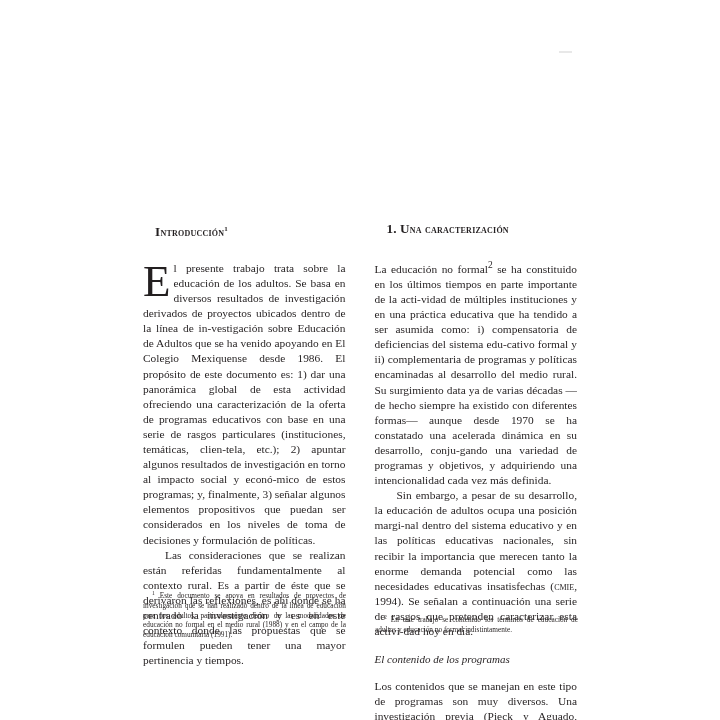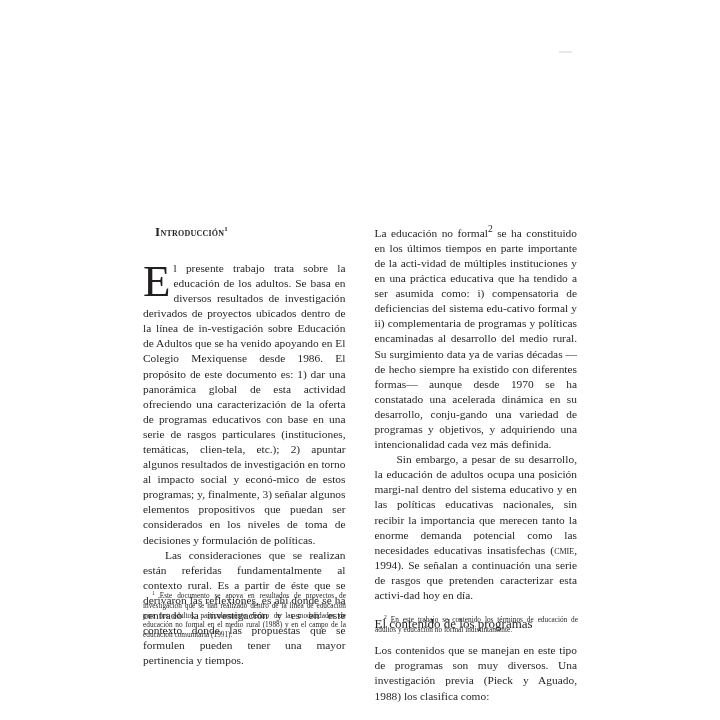--- a/index.html
+++ b/index.html
@@ -92,22 +92,23 @@
     float: left;
     font-size: 45px;
     line-height: 36px;
     padding: 1px 3px 0 0;
     margin-top: 1px;
     font-family: "Liberation Serif", "DejaVu Serif", serif;
   }
 
   .subhead-it {
     margin: 13px 0 12px 0;
-    font-size: 13px;
+    font-size: 11px;
     line-height: 15.1px;
+    font-style: italic;
   }
 
   .smallcaps-cite {
     font-variant: small-caps;
     text-transform: lowercase;
   }
 
   .footnote-wrap {
     position: absolute;
     width: 203px;
@@ -143,20 +144,21 @@
       <h2 class="col-head"><span class="cap">I</span><span>ntroducción</span><sup>1</sup></h2>
 
       <p class="body dropcap-para"><span class="dropcap">E</span><span>l presente trabajo trata sobre la educación de los adultos. Se basa en diversos resultados de investigación derivados de proyectos ubicados dentro de la línea de in-vestigación sobre Educación de Adultos que se ha venido apoyando en El Colegio Mexiquense desde 1986. El propósito de este documento es: 1) dar una panorámica global de esta actividad ofreciendo una caracterización de la oferta de programas educativos con base en una serie de rasgos particulares (instituciones, temáticas, clien-tela, etc.); 2) apuntar algunos resultados de investigación en torno al impacto social y econó-mico de estos programas; y, finalmente, 3) señalar algunos elementos propositivos que puedan ser considerados en los niveles de toma de decisiones y formulación de políticas.</span></p>
 
       <p class="body indent">Las consideraciones que se realizan están referidas fundamentalmente al contexto rural. Es a partir de éste que se derivaron las reflexiones, es ahí donde se ha centrado la investigación y es en este contexto donde las propuestas que se formulen pueden tener una mayor pertinencia y tiempos.</p>
 
     </div>
 
     <div class="col">
 
+      <h2 class="col-head"><span class="num">1.</span>&nbsp;<span class="cap">U</span><span>na</span>&nbsp;<span>caracterización</span></h2>
 
       <p class="body"><span>La educación no formal</span><sup>2</sup><span> se ha constituido en los últimos tiempos en parte importante de la acti-vidad de múltiples instituciones y en una práctica educativa que ha tendido a ser asumida como: i) compensatoria de deficiencias del sistema edu-cativo formal y ii) complementaria de programas y políticas encaminadas al desarrollo del medio rural. Su surgimiento data ya de varias décadas —de hecho siempre ha existido con diferentes formas— aunque desde 1970 se ha constatado una acelerada dinámica en su desarrollo, conju-gando una variedad de programas y objetivos, y adquiriendo una intencionalidad cada vez más definida.</span></p>
 
       <p class="body indent"><span>Sin embargo, a pesar de su desarrollo, la educación de adultos ocupa una posición margi-nal dentro del sistema educativo y en las políticas educativas nacionales, sin recibir la importancia que merecen tanto la enorme demanda potencial como las necesidades educativas insatisfechas (</span><span class="smallcaps-cite">cmie</span><span>, 1994). Se señalan a continuación una serie de rasgos que pretenden caracterizar esta activi-dad hoy en día.</span></p>
 
       <p class="subhead-it">El contenido de los programas</p>
 
       <p class="body">Los contenidos que se manejan en este tipo de programas son muy diversos. Una investigación previa (Pieck y Aguado, 1988) los clasifica como:</p>
 
     </div>

